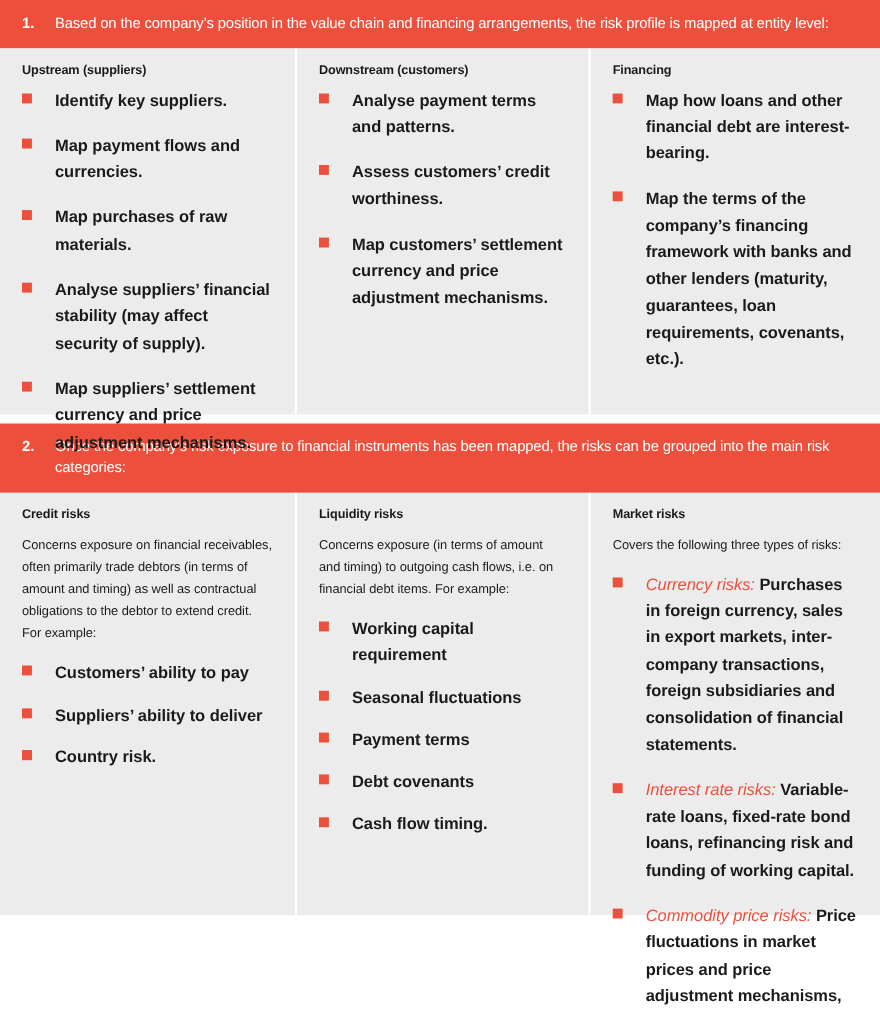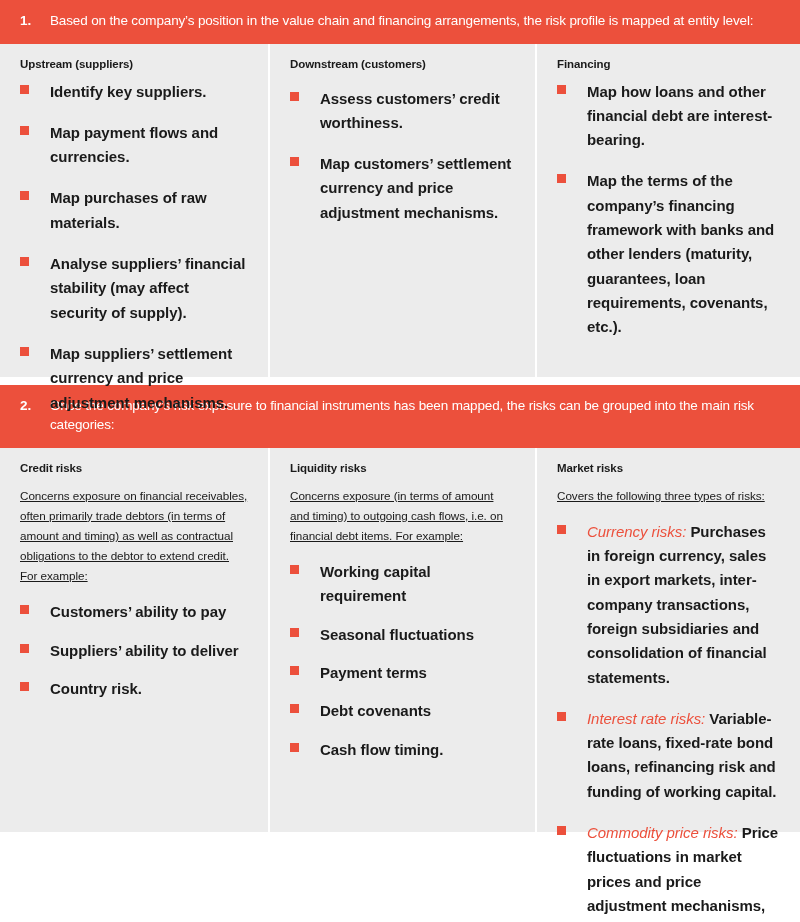--- a/index.html
+++ b/index.html
@@ -77,21 +77,20 @@
     margin: 0 0 10px 0;
     letter-spacing: -0.1px;
   }
 
   .intro {
     font-size: 11.7px;
     line-height: 1.72;
     color: #1a1a1a;
     margin: 12px 0 14px 0;
     letter-spacing: -0.05px;
-    text-decoration: underline;
   }
 
   ul.bullets {
     list-style: none;
     margin: 0;
     padding: 0;
   }
   ul.bullets li {
     position: relative;
     padding-left: 30px;
@@ -143,21 +142,21 @@
         <li><span class="sq"></span><span>Map payment flows and currencies.</span></li>
         <li><span class="sq"></span><span>Map purchases of raw materials.</span></li>
         <li><span class="sq"></span><span>Analyse suppliers’ financial stability (may affect security of supply).</span></li>
         <li><span class="sq"></span><span>Map suppliers’ settlement currency and price adjustment mechanisms.</span></li>
       </ul>
     </div>
 
     <div class="col col-b">
       <div class="col-head">Downstream (customers)</div>
       <ul class="bullets">
-        <li><span class="sq"></span></li>
+        <li><span class="sq"></span><span>Analyse payment terms and patterns.</span></li>
         <li><span class="sq"></span><span>Assess customers’ credit worthiness.</span></li>
         <li><span class="sq"></span><span>Map customers’ settlement currency and price adjustment mechanisms.</span></li>
       </ul>
     </div>
 
     <div class="col col-c">
       <div class="col-head">Financing</div>
       <ul class="bullets">
         <li><span class="sq"></span><span>Map how loans and other financial debt are interest-bearing.</span></li>
         <li><span class="sq"></span><span>Map the terms of the company’s financing framework with banks and other lenders (maturity, guarantees, loan requirements, covenants, etc.).</span></li>

